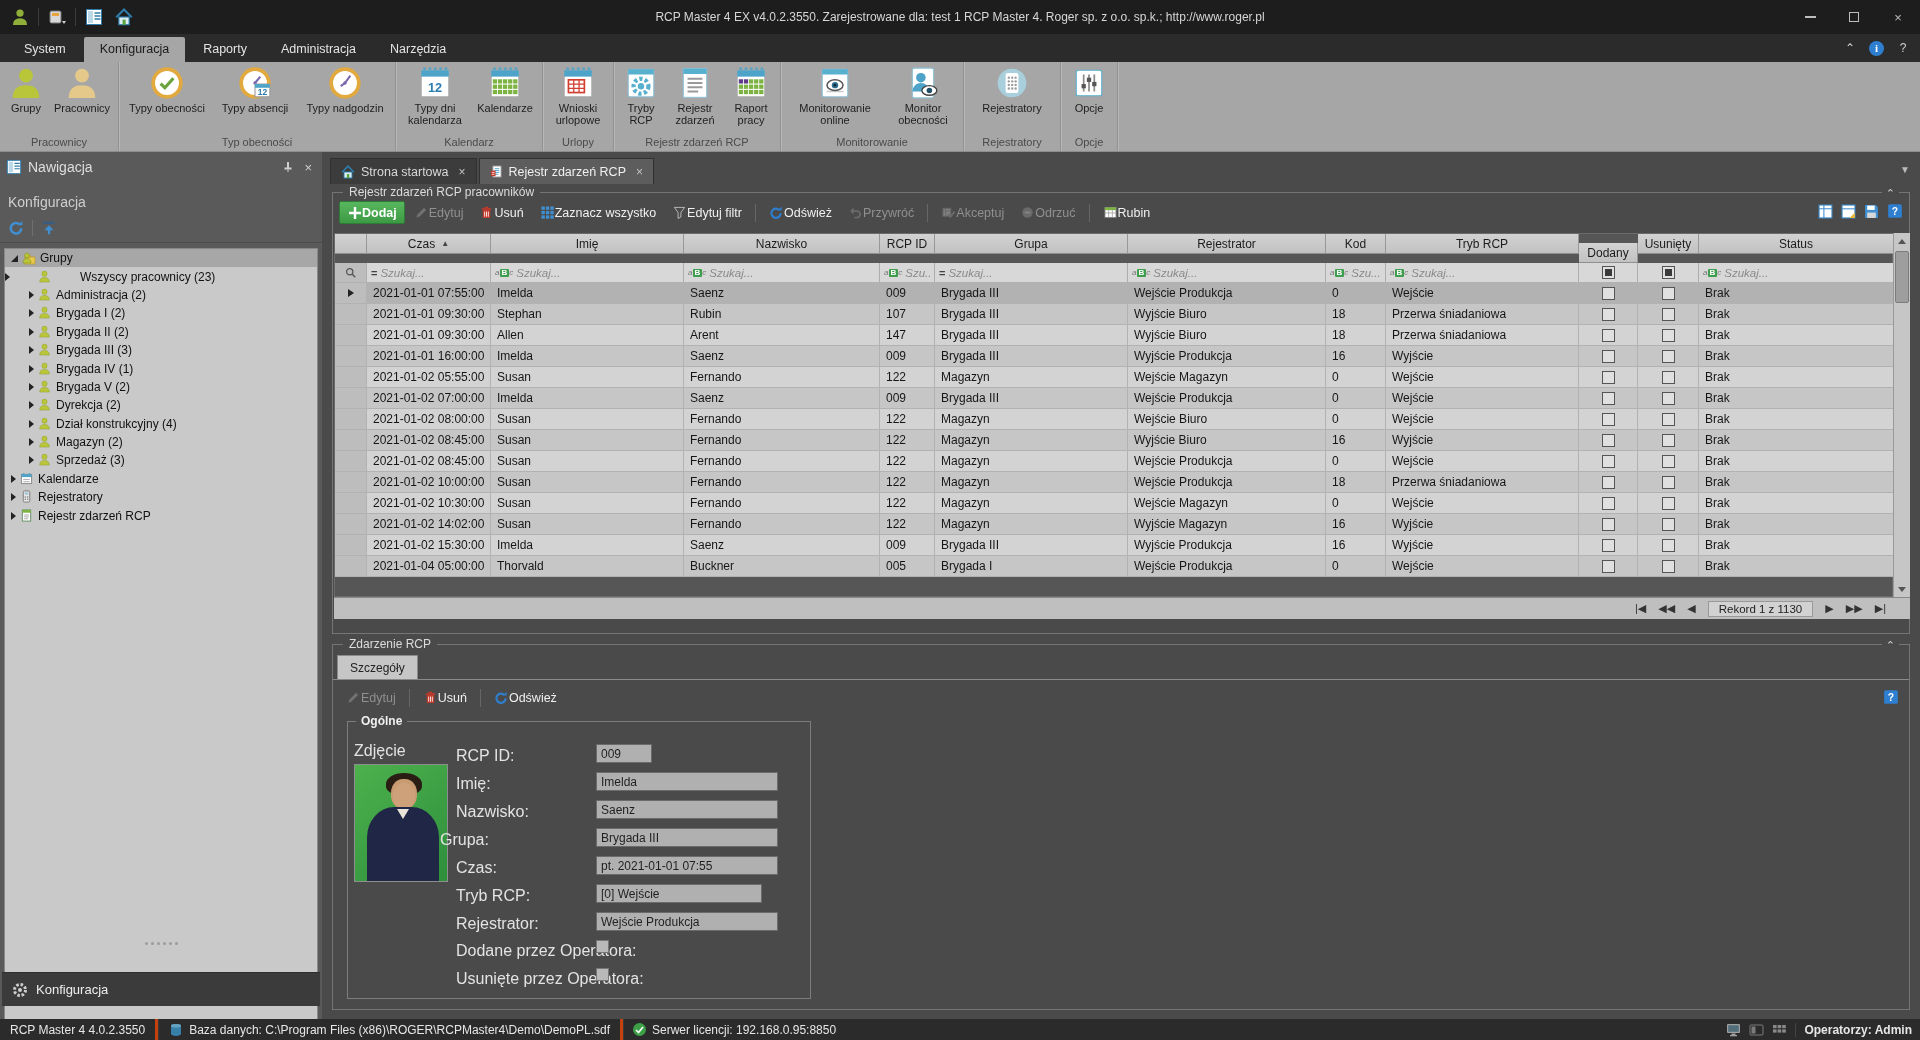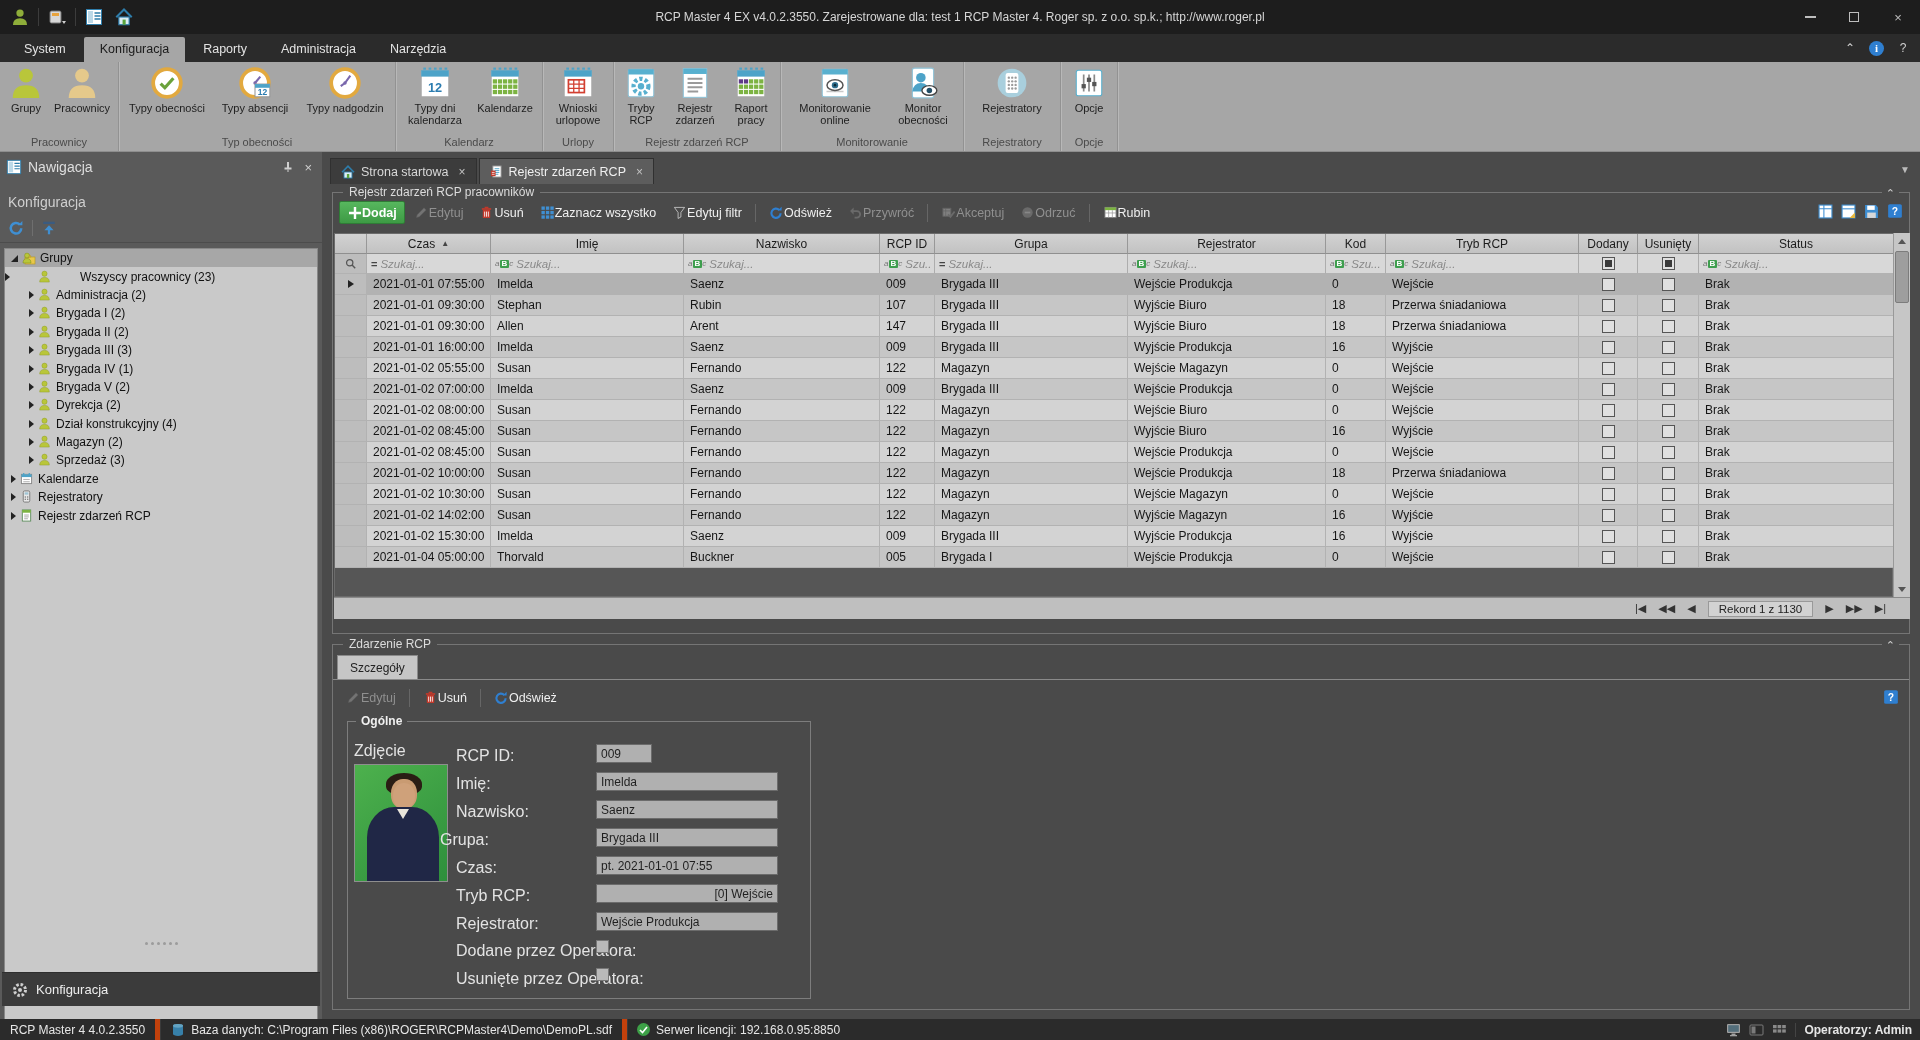--- a/index.html
+++ b/index.html
@@ -126,21 +126,21 @@
   .fotobox{position:absolute;background:#d8d8d8;border:1px solid #9a9a9a;}
   .nocam{position:absolute;width:164px;height:164px;}
   .nocam .ring{position:absolute;left:0;top:0;width:164px;height:164px;border:15px solid #1b1b1b;border-radius:50%;}
   .nocam .cam{position:absolute;left:34px;top:60px;width:74px;height:46px;background:#8bc34a;border-radius:5px;}
   .nocam .lens{position:absolute;left:106px;top:66px;width:0;height:0;border-top:17px solid transparent;border-bottom:17px solid transparent;border-right:18px solid #8bc34a;}
   .nocam .dot{position:absolute;left:88px;top:70px;width:11px;height:11px;background:#fff;}
   .nocam .slash{position:absolute;left:75px;top:-6px;width:15px;height:176px;background:#1b1b1b;transform:rotate(-45deg);}
 
   
   .statusbar{position:absolute;left:0;top:1019px;width:1920px;height:21px;background:#2b2b2b;color:#e6e6e6;font-size:12px;display:flex;align-items:center;}
-  .sseg{display:flex;align-items:center;gap:6px;padding:0 10px;height:21px;border-right:5px solid #c2410c;box-shadow:1px 0 0 #3a3a3a;}
+  .sseg{display:flex;align-items:center;gap:6px;padding:0 10px;height:21px;border-right:3px solid #c2410c;box-shadow:1px 0 0 #3a3a3a;}
   .sseg.norb{border-right:none;box-shadow:none;}
   .sb-right{position:absolute;right:0;display:flex;align-items:center;gap:8px;padding-right:8px;}
   .sb-right .op{font-weight:bold;}
   .sico{width:15px;height:14px;opacity:.85;}
   .checkc{width:13px;height:13px;border-radius:50%;background:#3da047;display:flex;align-items:center;justify-content:center;}
 
   .iconbox{display:inline-flex;align-items:center;justify-content:center;}
   svg{display:block;}
 </style>
 </head>
@@ -878,21 +878,21 @@
             </div>
             <div class="gcell" style="width: 198px;">
               <span>Rejestrator</span>
             </div>
             <div class="gcell" style="width: 60px;">
               <span>Kod</span>
             </div>
             <div class="gcell" style="width: 193px;">
               <span>Tryb RCP</span>
             </div>
-            <div class="gcell" style="width: 59px;">
+            <div class="gcell" style="width: 59px; margin-top: 9px;">
               <span>Dodany</span>
             </div>
             <div class="gcell" style="width: 61px;">
               <span>Usunięty</span>
             </div>
             <div class="gcell" style="width: 195px;">
               <span>Status</span>
             </div>
           </div>
           <div class="grow gsearch">
@@ -1313,21 +1313,21 @@
             <input class="finput" readonly="" value="009" style="left: 248px; top: 22px; width: 56px;">
             <span class="flabel" style="left: 108px; top: 53px;">Imię:</span>
             <input class="finput" readonly="" value="Imelda" style="left: 248px; top: 50px; width: 182px;">
             <span class="flabel" style="left: 108px; top: 81px;">Nazwisko:</span>
             <input class="finput" readonly="" value="Saenz" style="left: 248px; top: 78px; width: 182px;">
             <span class="flabel" style="left: 92px; top: 109px;">Grupa:</span>
             <input class="finput" readonly="" value="Brygada III" style="left: 248px; top: 106px; width: 182px;">
             <span class="flabel" style="left: 108px; top: 137px;">Czas:</span>
             <input class="finput" readonly="" value="pt. 2021-01-01 07:55" style="left: 248px; top: 134px; width: 182px;">
             <span class="flabel" style="left: 108px; top: 165px;">Tryb RCP:</span>
-            <input class="finput" readonly="" value="[0] Wejście" style="left: 248px; top: 162px; width: 182px; text-align: right;">
+            <input class="finput" readonly="" value="[0] Wejście" style="left: 248px; top: 162px; width: 166px;">
             <span class="flabel" style="left: 108px; top: 193px;">Rejestrator:</span>
             <input class="finput" readonly="" value="Wejście Produkcja" style="left: 248px; top: 190px; width: 182px;">
             <span class="flabel" style="left: 108px; top: 220px;">Dodane przez Operatora:</span>
             <span class="fcb" style="left: 248px; top: 218px;"></span>
             <span class="flabel" style="left: 108px; top: 248px;">Usunięte przez Operatora:</span>
             <span class="fcb" style="left: 248px; top: 246px;"></span>
           </div>
       </div>
 
     </div>

